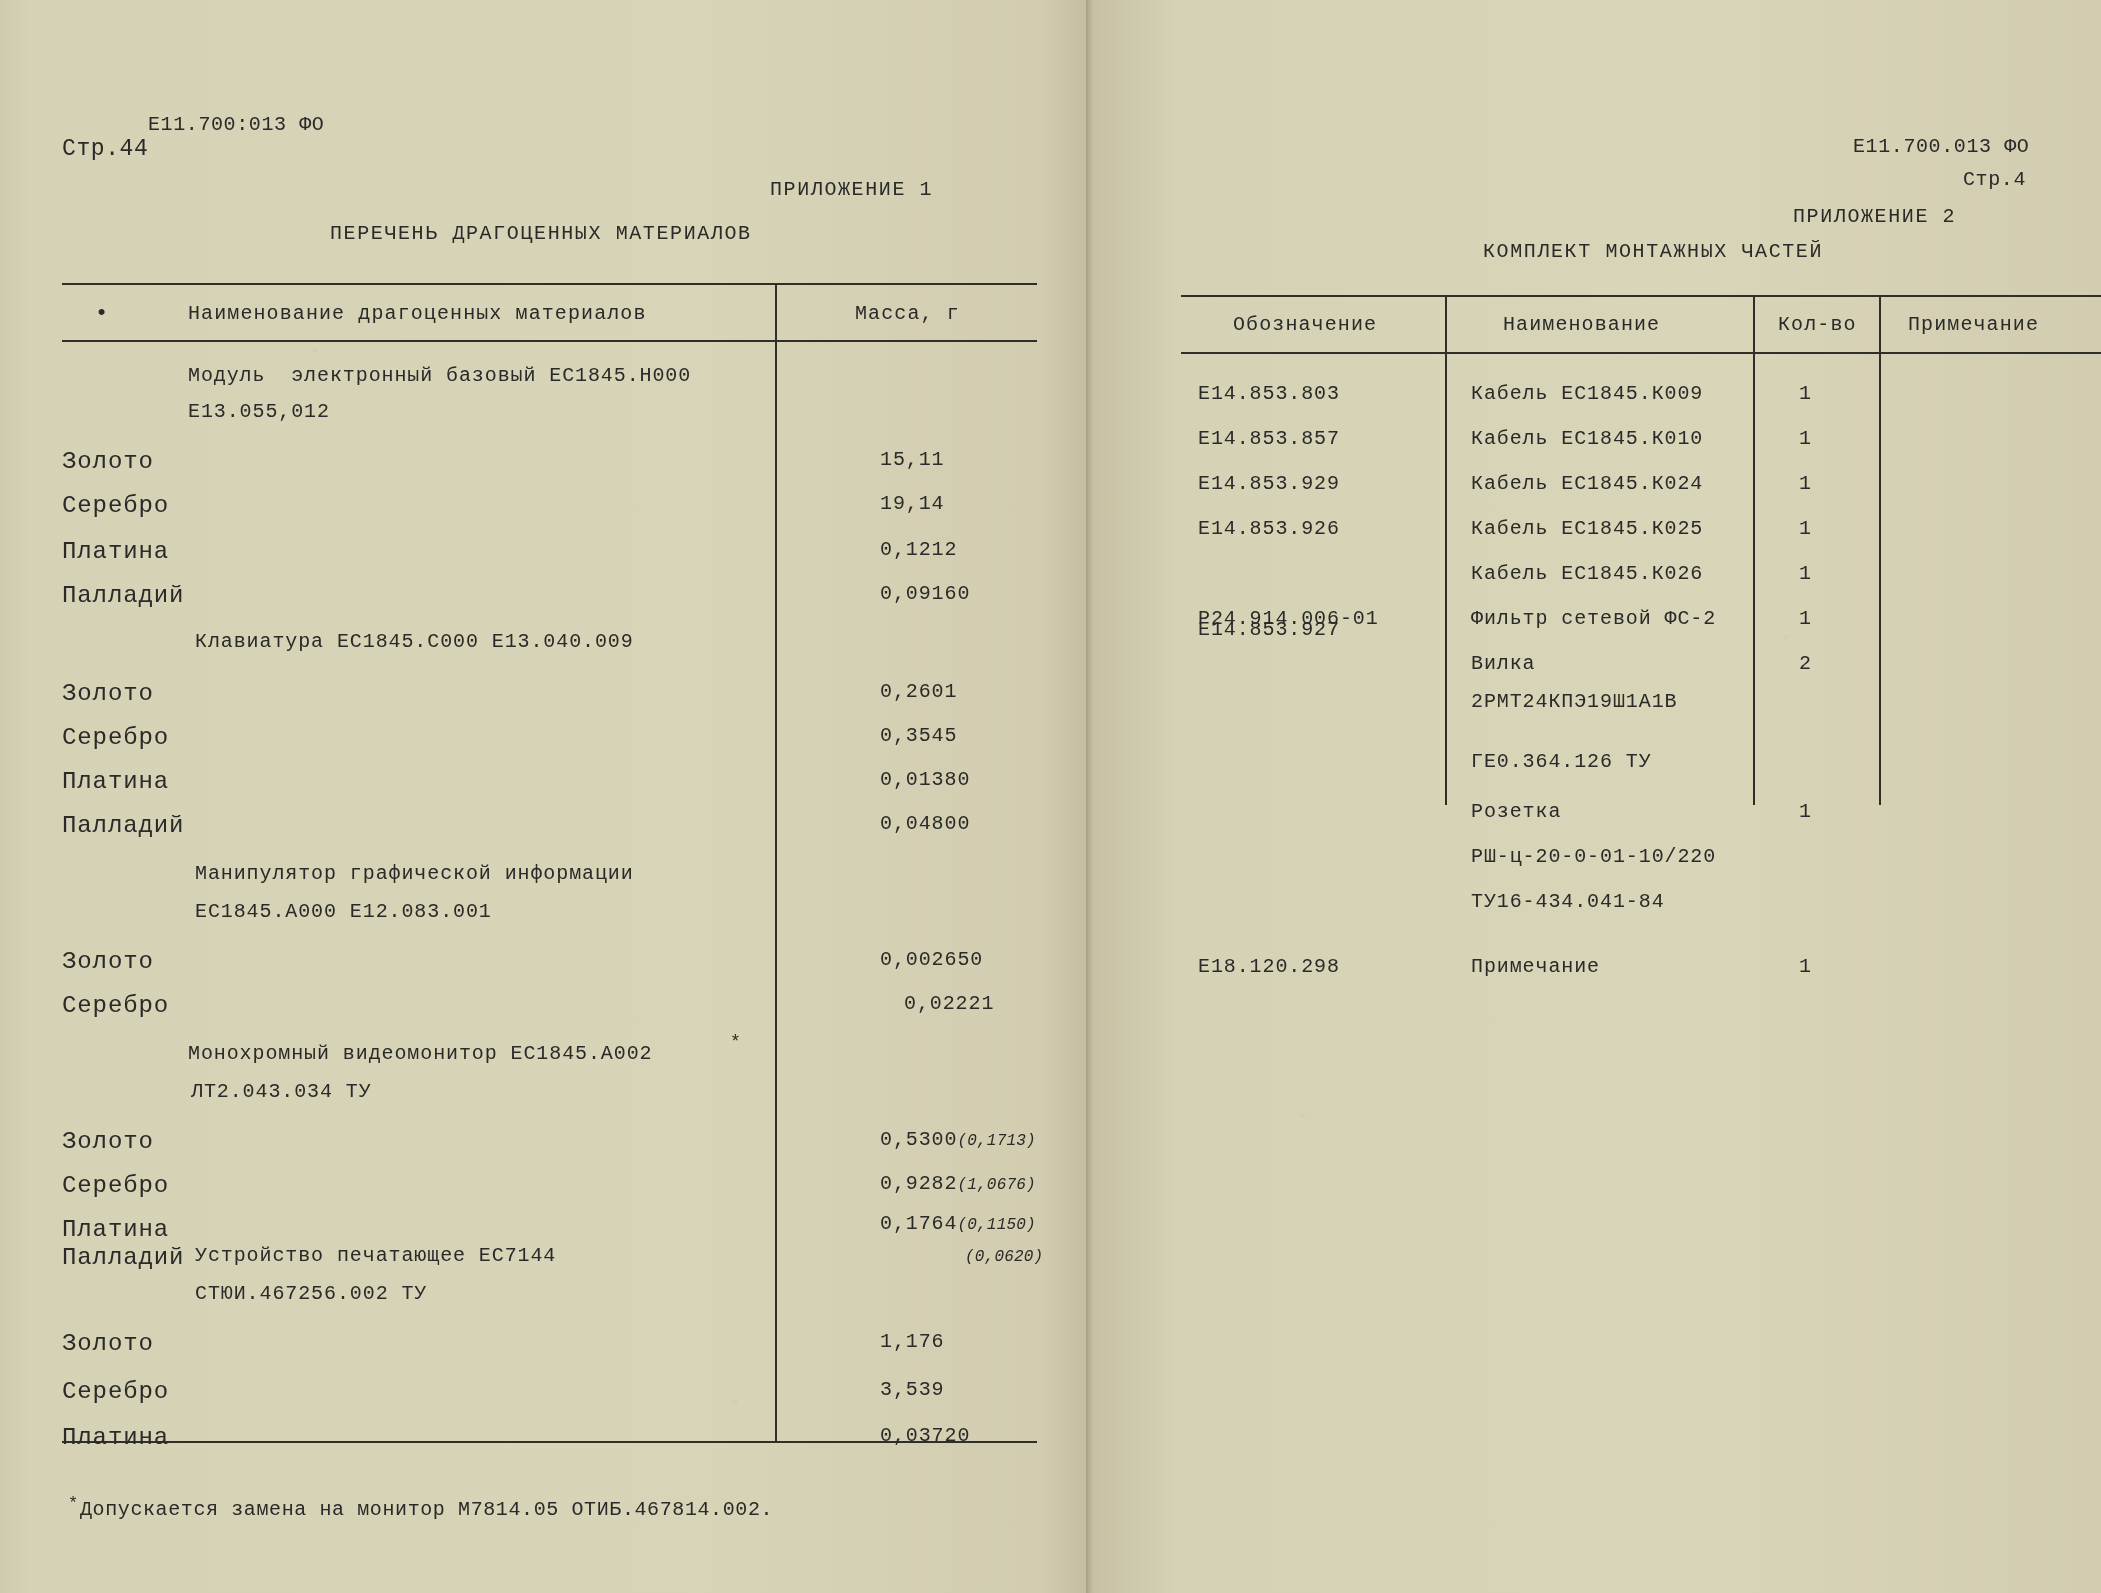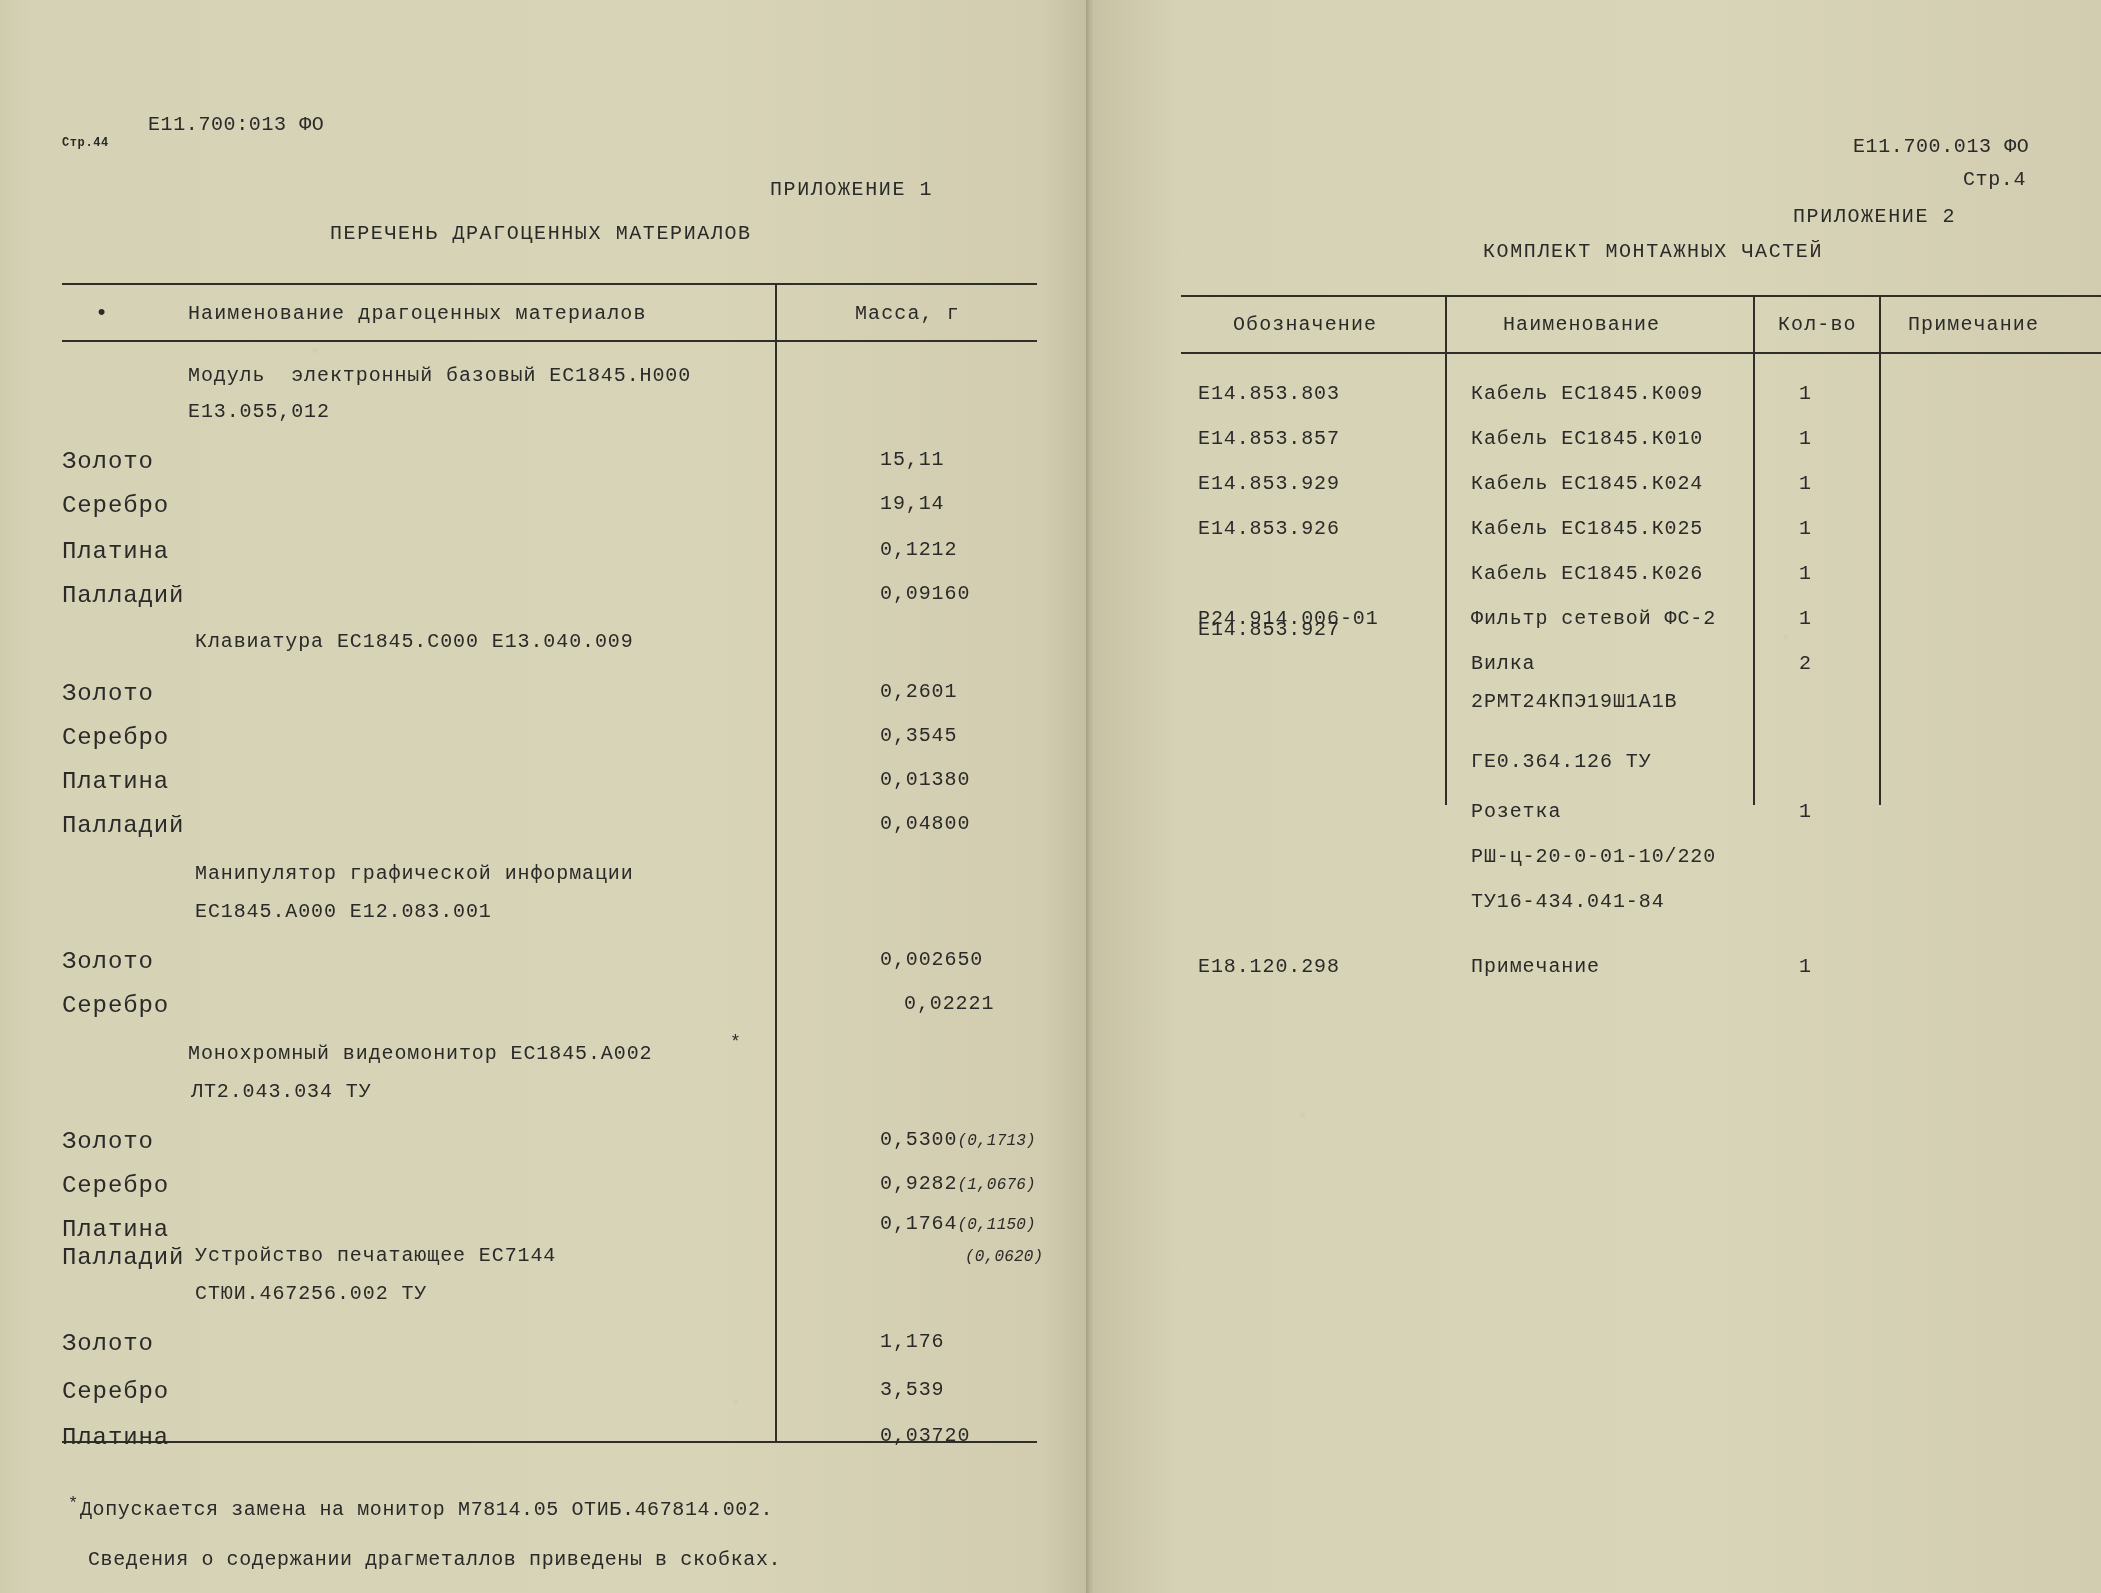--- a/index.html
+++ b/index.html
@@ -62,21 +62,21 @@
   .txt {
     position: absolute;
     white-space: pre;
     letter-spacing: 0.6px;
     font-size: 20px;
     line-height: 24px;
   }
 
   
   #doc-code-left { left: 148px; top: 113px; font-size: 20px; }
-  #page-no-left  { left: 62px;  top: 131px; font-size: 12px; font-weight: bold; }
+  #page-no-left  { left: 62px;  top: 137px; font-size: 23px; }
   #app1-label    { left: 770px; top: 178px; letter-spacing: 1.6px; }
   #app1-title    { left: 330px; top: 222px; letter-spacing: 1.6px; }
 
   .rule {
     position: absolute;
     background: #2f2e29;
     height: 2px;
   }
   .vrule {
     position: absolute;
@@ -239,21 +239,20 @@
   <div class="grp" id="g5-l2">СТЮИ.467256.002 ТУ</div>
   <div class="item" id="g5-i1">Золото</div>
   <div class="val" id="g5-v1">1,176</div>
   <div class="item" id="g5-i2">Серебро</div>
   <div class="val" id="g5-v2">3,539</div>
   <div class="item" id="g5-i3">Платина</div>
   <div class="val" id="g5-v3">0,03720</div>
 
   <div class="txt" id="note-ast">*</div>
   <div class="txt" id="note1">Допускается замена на монитор М7814.05 ОТИБ.467814.002.</div>
-  <div class="txt" id="note2">Сведения о содержании драгметаллов приведены в скобках.</div>
 </div>
 
 <div class="page page-right">
 
   <div class="txt" id="doc-code-right">Е11.700.013 ФО</div>
   <div class="txt" id="page-no-right">Стр.4</div>
   <div class="txt" id="app2-label">ПРИЛОЖЕНИЕ 2</div>
   <div class="txt" id="app2-title">КОМПЛЕКТ МОНТАЖНЫХ ЧАСТЕЙ</div>
 
   <div class="rule" id="tbl2-top"></div>

